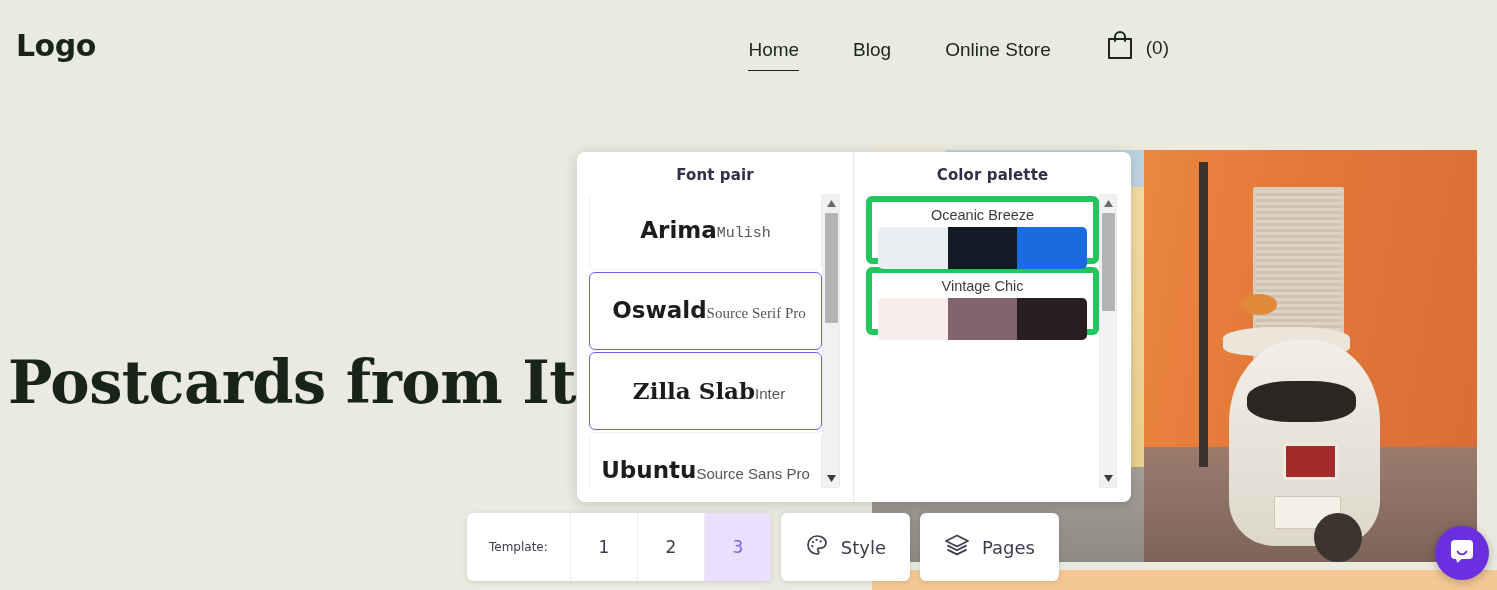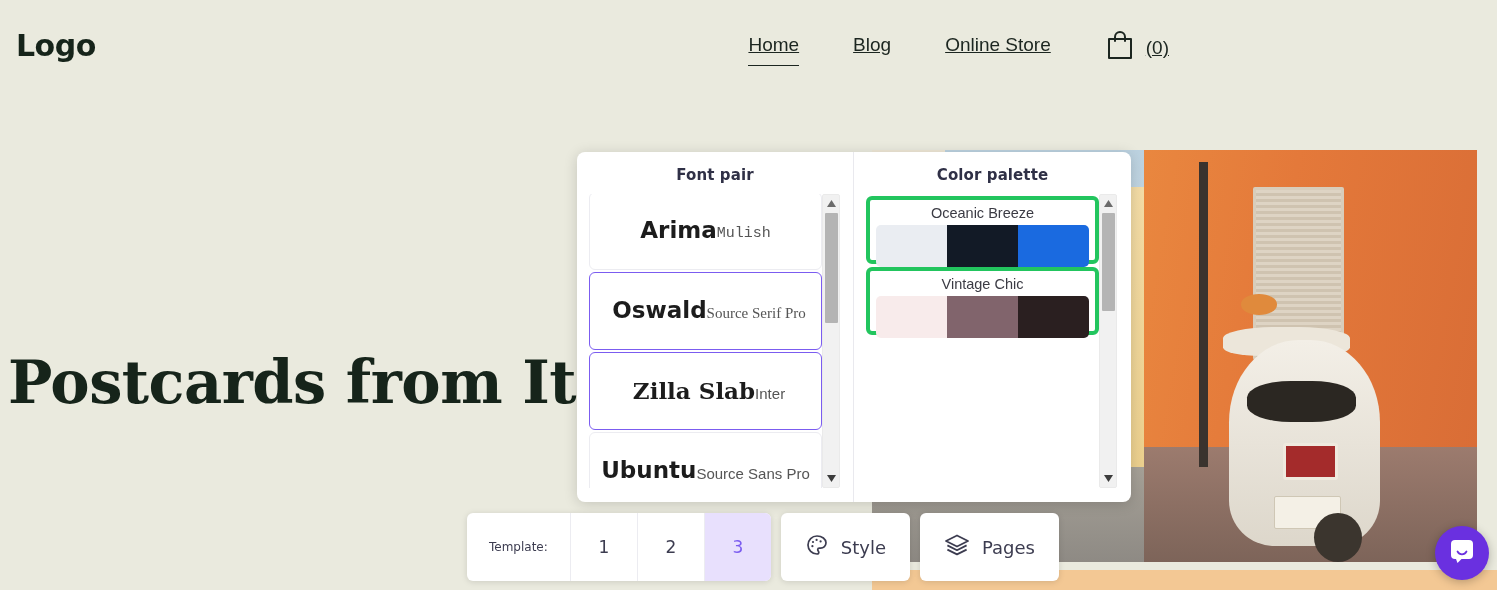--- a/index.html
+++ b/index.html
@@ -17,22 +17,22 @@
     background: #eaeade;
   }
   .logo {
     position: absolute; left: 16px; top: 28px;
     font-family: "DejaVu Sans", sans-serif;
     font-size: 30px; font-weight: 700; letter-spacing: -0.5px;
     color: #16241a;
   }
   .nav {
     position: absolute; right: 16px; top: 30px;
-    display: flex; align-items: flex-start; gap: 0px;
-    color: #1c2620; font-size: 19px; text-decoration: underline;
+    display: flex; align-items: flex-end; gap: 0px;
+    color: #1c2620; font-size: 19px;
   }
   .nav-link {
     padding: 0 27px; color: #1c2620; text-decoration: none;
     font-family: "Liberation Sans", sans-serif; font-size: 19px;
     position: relative; line-height: 30px; display: inline-block;
     white-space: nowrap;
   }
   .nav-link.active::after {
     content: ""; position: absolute; left: 27px; right: 27px; bottom: -6px;
     height: 1.5px; background: #1c2620;
@@ -167,21 +167,21 @@
     font-size: 23px; font-weight: 700; color: #1c1c1c; line-height: 1.1;
   }
   .font-secondary {
     font-family: "Liberation Serif", serif;
     font-size: 15px; color: #555; margin-top: 4px;
   }
   .font-card[data-variant="slab"] .font-primary { font-family: "DejaVu Serif", serif; }
 
   
   .pal-card {
-    height: 68px; margin-bottom: 3px; border: 4px solid #22c55e;
+    height: 68px; margin-bottom: 3px; border: 6px solid #22c55e;
     border-radius: 6px; background: #fff; padding: 5px 6px 6px;
   }
   .pal-name {
     text-align: center; font-size: 14.5px; color: #3b3b44; margin-bottom: 4px;
     font-family: "Liberation Sans", sans-serif;
   }
   .pal-swatches { display: flex; height: 42px; }
   .sw { flex: 1; }
   .sw:first-child { border-radius: 5px 0 0 5px; }
   .sw:last-child { border-radius: 0 5px 5px 0; }

